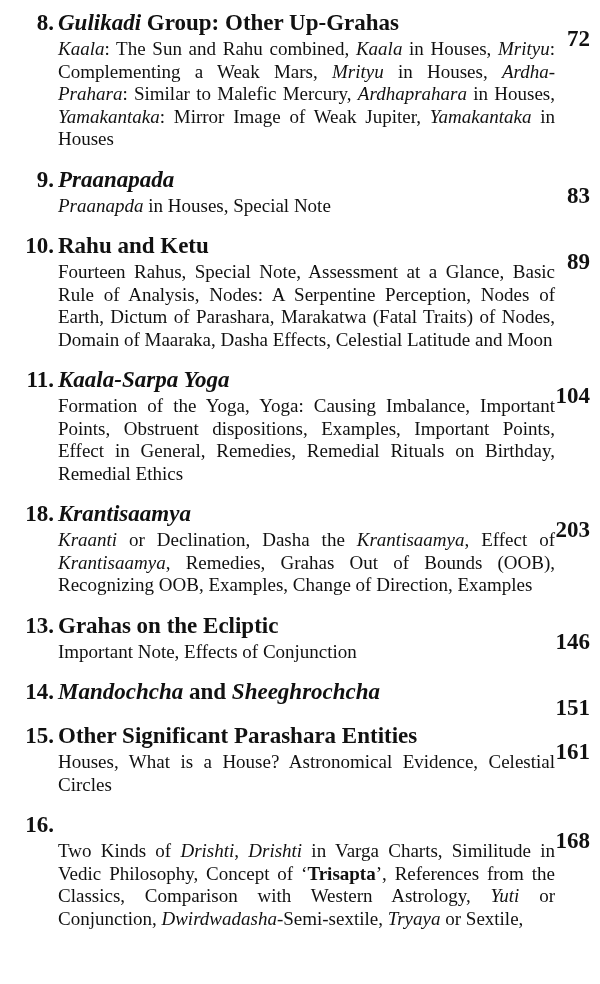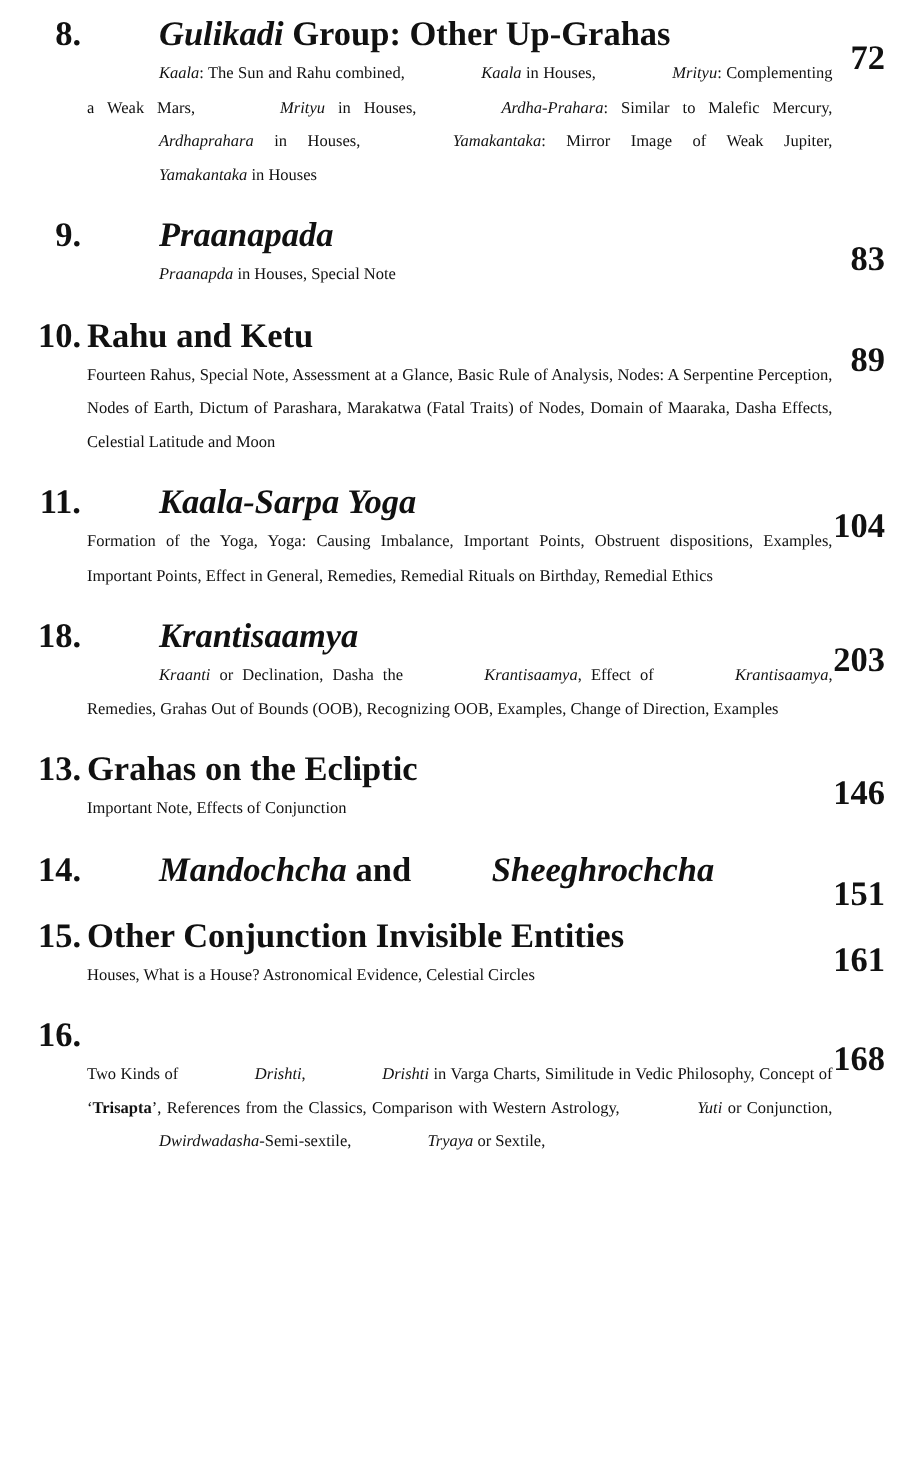--- a/index.html
+++ b/index.html
@@ -4,22 +4,22 @@
 <style>
   html, body { margin:0; padding:0; background:#ffffff; }
   body { width:600px; height:984px; overflow:hidden; position:relative;
          font-family:"Liberation Serif","DejaVu Serif",serif; color:#111; }
   .toc { position:absolute; left:0; top:8px; width:600px; }
   .entry { position:relative; margin-bottom:14px; }
   .head { position:relative; height:30px; font-weight:bold; font-size:23px; line-height:30px; }
   .num { position:absolute; right:546px; top:0; text-align:right; white-space:nowrap; }
   .title { position:absolute; left:58px; top:0; white-space:nowrap; }
   .page { position:absolute; right:10px; top:16px; }
-  .desc { margin-left:58px; width:497px; font-size:11px; line-height:22.5px; text-align:justify; }
-  .it { font-style:italic;margin-left:48px; }
+  .desc { margin-left:58px; width:497px; font-size:19px; line-height:22.5px; text-align:justify; }
+  .it { font-style:italic; }
   .bi { font-weight:bold; }
 </style>
 </head>
 <body>
 
 <div class="toc" id="toc">
     <div class="entry">
       <div class="head">
         <span class="num">8.</span>
         <span class="title"><span class="it">Gulikadi</span><span> Group: Other Up-Grahas</span></span>
@@ -70,21 +70,21 @@
     <div class="entry">
       <div class="head">
         <span class="num">14.</span>
         <span class="title"><span class="it">Mandochcha</span><span> and </span><span class="it">Sheeghrochcha</span></span>
         <span class="page">151</span>
       </div>
     </div>
     <div class="entry">
       <div class="head">
         <span class="num">15.</span>
-        <span class="title"><span>Other Conjunction Invisible Entities</span></span>
+        <span class="title"><span>Other Significant Parashara Entities</span></span>
         <span class="page">161</span>
       </div>
       <div class="desc"><span>Houses, What is a House? Astronomical Evidence, Celestial Circles</span></div>
     </div>
     <div class="entry">
       <div class="head">
         <span class="num">16.</span>
         <span class="page">168</span>
       </div>
       <div class="desc"><span>Two Kinds of </span><span class="it">Drishti</span><span>, </span><span class="it">Drishti</span><span> in Varga Charts, Similitude in Vedic Philosophy, Concept of ‘</span><span class="bi">Trisapta</span><span>’, References from the Classics, Comparison with Western Astrology, </span><span class="it">Yuti</span><span> or Conjunction, </span><span class="it">Dwirdwadasha</span><span>-Semi-sextile, </span><span class="it">Tryaya</span><span> or Sextile,</span></div>

